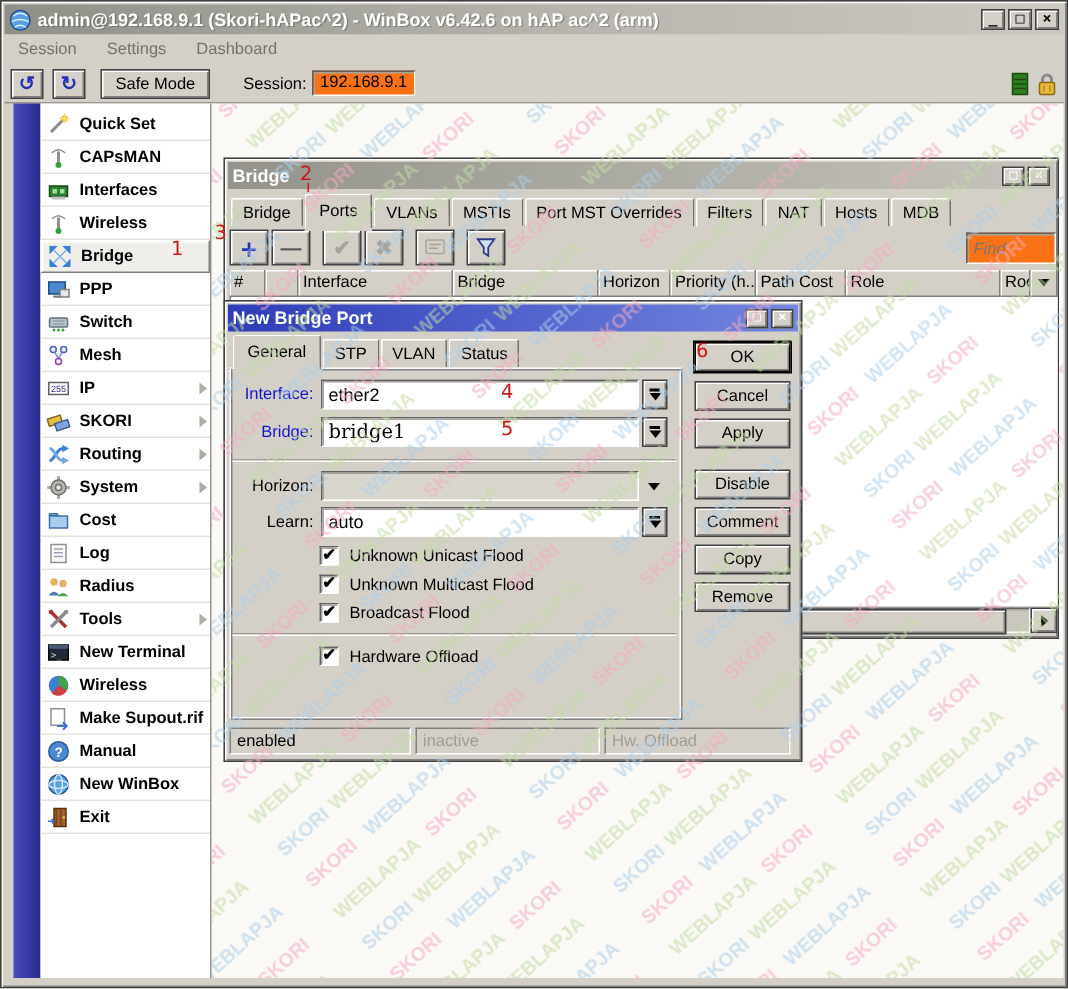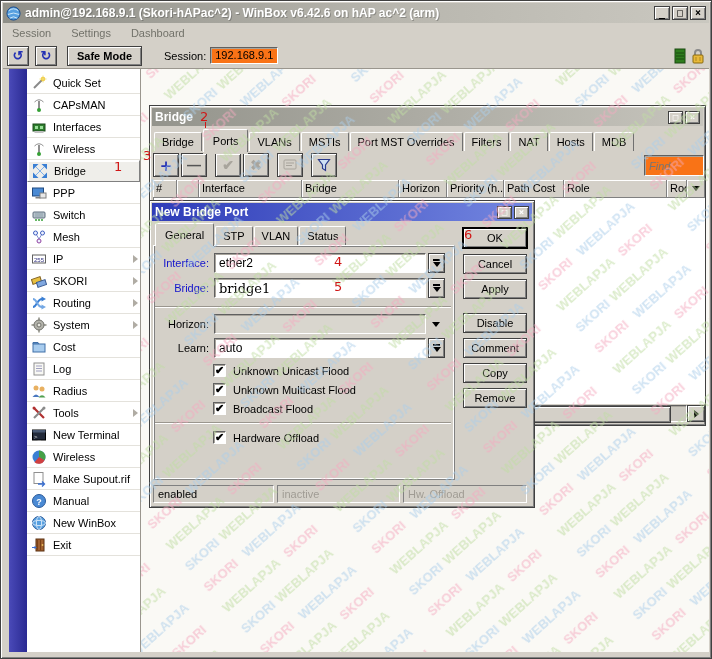--- a/index.html
+++ b/index.html
@@ -24,35 +24,35 @@
   .titlebar .title { color:#fff; font-weight:bold; font-size:12px; margin-left:4px; white-space:nowrap;
                      text-shadow:1px 1px 0 rgba(60,60,60,.35); }
   .winbox-logo { width:15px; height:15px; }
   .cap-btns { margin-left:auto; display:flex; gap:2px; }
   .cap-btn { width:16px; height:14px; font-size:10px; line-height:10px; font-weight:bold; font-family:"DejaVu Sans Mono",monospace; }
   .menubar { position:absolute; left:2px; top:22px; right:2px; height:20px; background:#d4d0c8;
              display:flex; align-items:center; gap:20px; padding-left:9px; color:#72726a; }
   .toolbar { position:absolute; left:2px; top:42px; right:2px; height:26px; background:#d4d0c8;
              border-bottom:1px solid #9a968e; display:flex; align-items:center; }
   .tool-btn { width:22px; height:20px; font-size:13px; color:#2431b4; font-weight:bold; }
-  .safemode { height:20px; padding:0 9px; margin-left:10px; font-size:11px; color:#000;font-weight:bold; }
+  .safemode { height:20px; padding:0 9px; margin-left:10px; font-size:11px; color:#000; }
   .session-label { margin-left:22px; }
   .session-box { margin-left:4px; height:17px; padding:1px 4px; min-width:62px; }
   .tb-right { margin-left:auto; display:flex; align-items:center; gap:5px; padding-right:4px; }
 
   
   .brand-strip { position:absolute; left:8px; top:68px; width:18px; height:583px;
                  background:linear-gradient(to right,#4a4ab8,#2a2a92); }
   .brand-text { position:absolute; left:8px; top:68px; width:18px; height:583px; overflow:hidden; }
   .sidebar { position:absolute; left:26px; top:68px; width:114px; height:583px; background:#fff;
              border-right:1px solid #9a968e; padding-top:3px; }
   .side-item { position:relative; height:22px; display:flex; align-items:center; gap:6px; padding:0 2px 0 4px;
                border-bottom:1px solid #e4e2dc; }
   .side-item svg { width:16px; height:16px; flex:0 0 16px; }
-  .side-item .lbl { white-space:nowrap; }
+  .side-item .lbl { white-space:nowrap;font-weight:bold; }
   .side-item.selected { background:#efeeea; border:1px solid #808080; border-top-color:#fff; border-left-color:#fff;
                         box-shadow:1px 1px 0 #fff inset; }
   .side-arrow { margin-left:auto; width:0; height:0; border-top:4px solid transparent; border-bottom:4px solid transparent;
                 border-left:5px solid #b0aca4; }
 
   
   .mdi { position:absolute; left:140px; top:68px; width:568px; height:583px; background:#faf9f5; }
   .watermark { position:absolute; left:140px; top:68px; width:568px; height:583px; z-index:40; pointer-events:none; }
 
   

